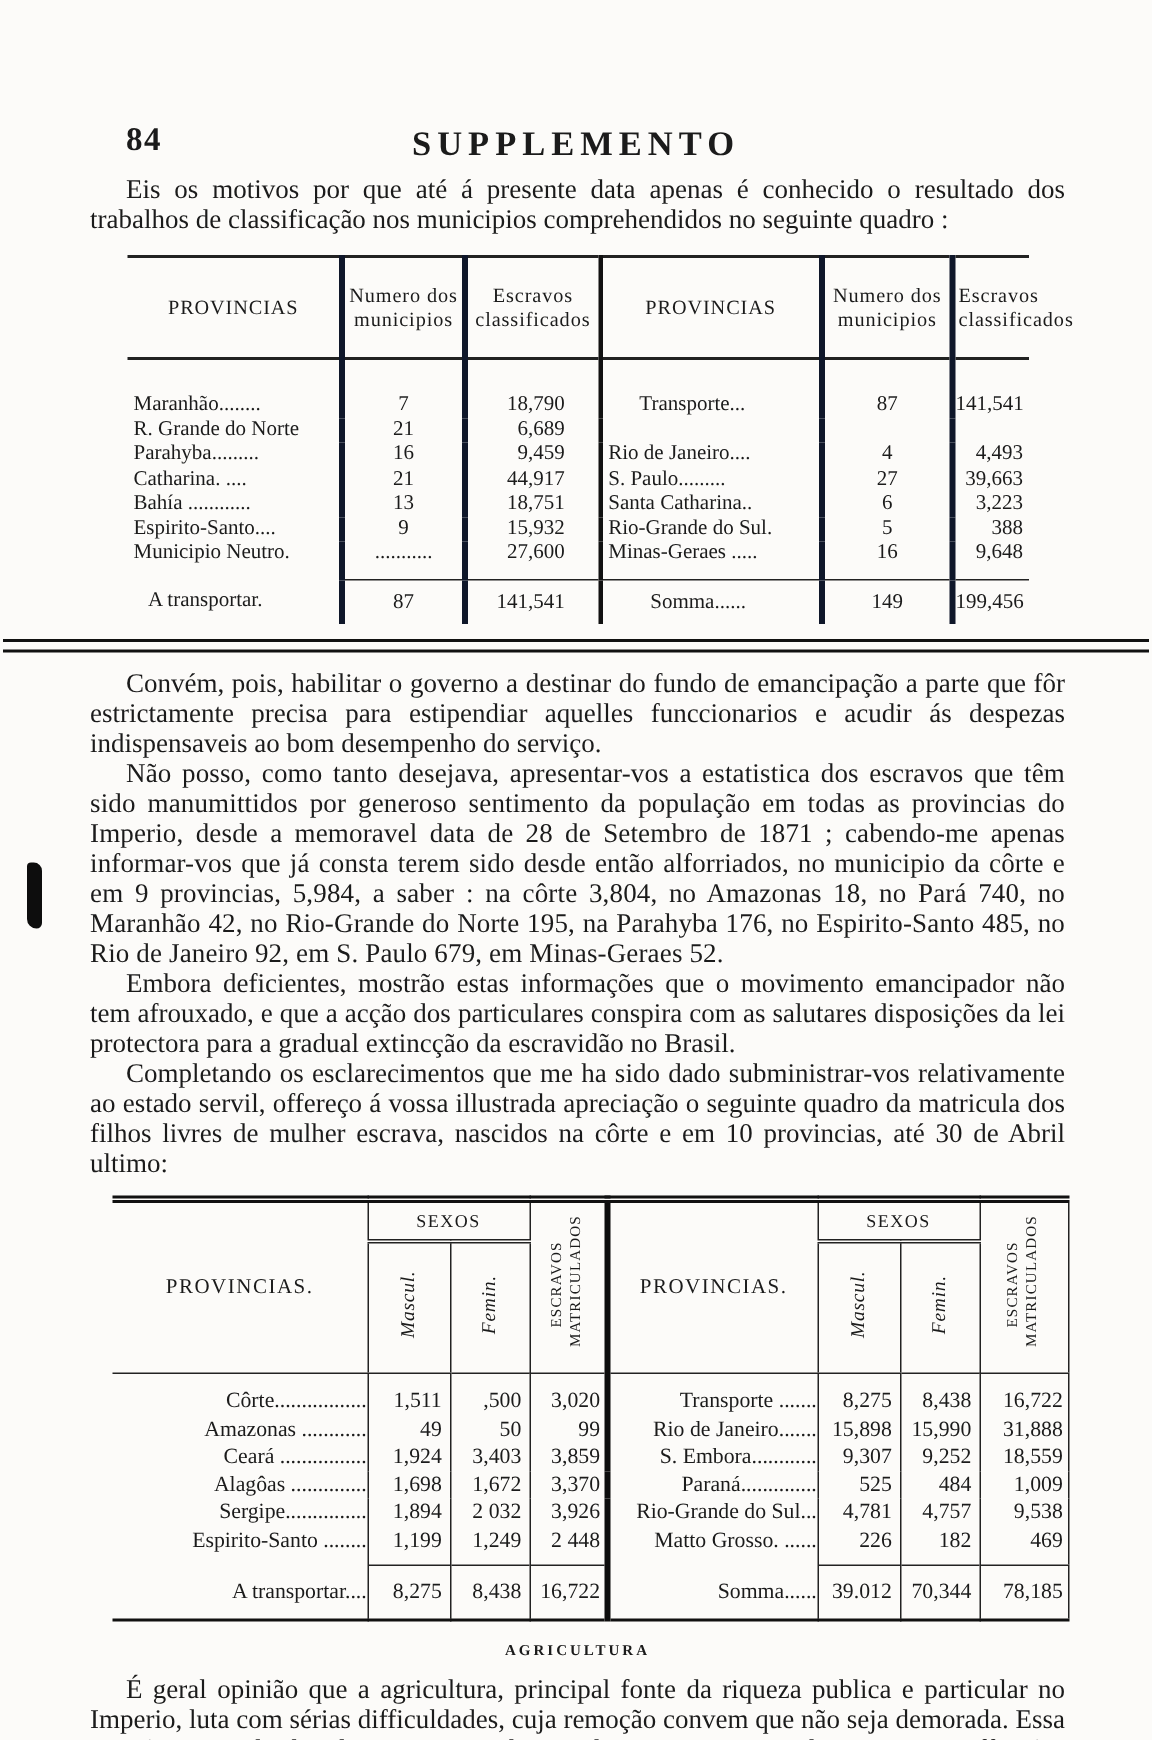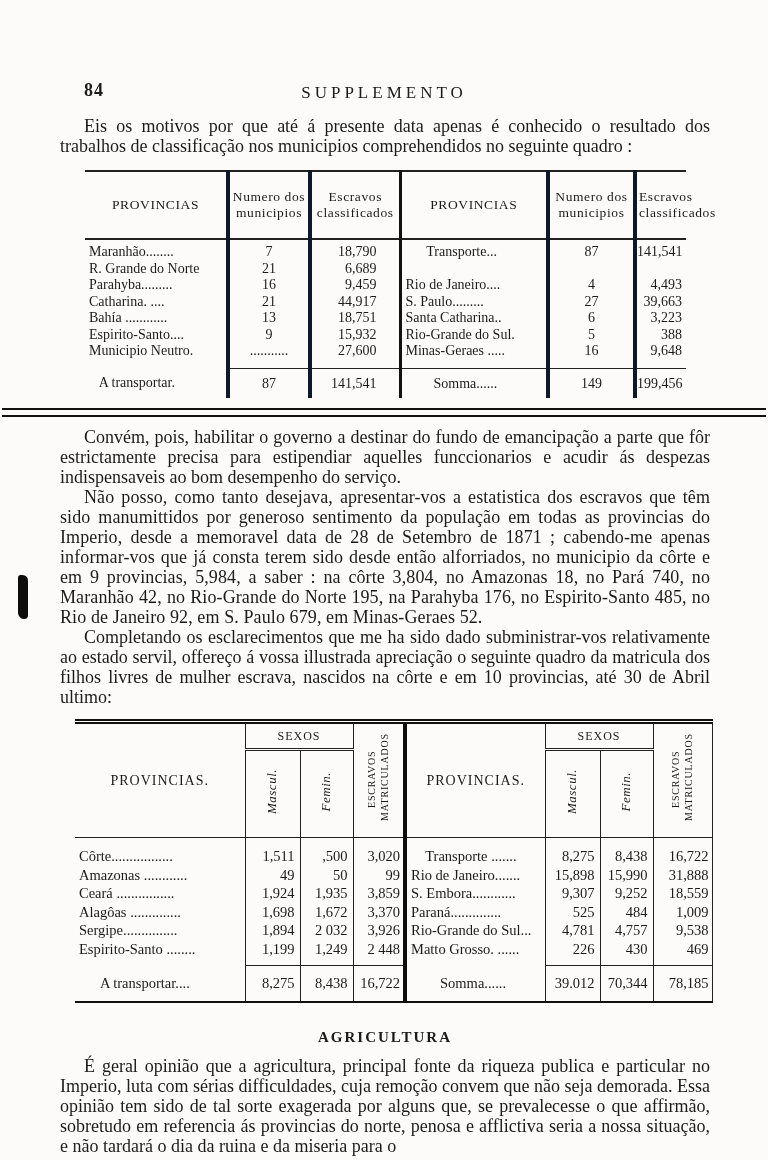--- a/index.html
+++ b/index.html
@@ -13,25 +13,25 @@
     -webkit-font-smoothing:antialiased;
   }
   .page{position:absolute;inset:0;}
   .ink-blob{
     position:absolute;left:18px;top:575px;width:10px;height:44px;
     background:#0d0d0d;border-radius:3px 6px 4px 7px;
   }
   .masthead{position:relative;height:36px;margin-top:80px;}
   .pagenum{
     position:absolute;left:84px;top:0;
-    font-size:18px;font-weight:bold;letter-spacing:1px;
+    font-size:22px;font-weight:bold;letter-spacing:1px;
   }
   .title{
     margin:4px;text-align:center;
-    font-size:17px;font-weight:normal;letter-spacing:4px;
+    font-size:23px;font-weight:bold;letter-spacing:4px;
     padding-top:3px;
   }
   .content{padding:0 58px 0 60px;}
   p.para{
     margin:0;text-align:justify;
     font-size:18px;line-height:20px;
     text-indent:24px;
   }
   p.para.tight{letter-spacing:0.1px;}
 
@@ -43,21 +43,21 @@
     font-size:14px;
   }
   .t1 th{
     font-weight:normal;font-size:13.5px;line-height:16px;
     letter-spacing:0.6px;text-align:center;vertical-align:middle;
     padding:17px 2px;border-bottom:2px solid #222;
   }
   .t1 col.c0{width:143px}.t1 col.c1{width:82px}.t1 col.c2{width:90px}
   .t1 col.c3{width:148px}.t1 col.c4{width:87px}.t1 col.c5{width:51px}
   .t1 td{padding:0;line-height:16.5px;vertical-align:top;}
-  .t1 tbody tr:first-child td{padding-top:4px;}
+  .t1 tbody tr:first-child td{padding-top:22px;}
   .t1 tbody tr:last-child td{padding-bottom:8px;}
   .t1 td:nth-child(1),.t1 td:nth-child(4){text-align:left;white-space:pre;padding-left:4px;}
   .t1 td:nth-child(2),.t1 td:nth-child(5){text-align:center;}
   .t1 td:nth-child(3){text-align:right;padding-right:22px;}
   .t1 td:nth-child(6){text-align:right;padding-right:4px;}
   .t1 th:nth-child(n+2),.t1 td:nth-child(n+2){border-left:4px solid #0f172a;}
   .t1 th:nth-child(4),.t1 td:nth-child(4){border-left:3px solid #111;}
   .t1 tfoot td{border-top:1px solid #222;padding-top:7px;padding-bottom:6px;}
   .t1 tfoot td:first-child{border-top:none;}
   .full-rule{
@@ -97,30 +97,30 @@
     font-size:10px;letter-spacing:0.8px;line-height:1.25;
   }
   .t2 .vtext.it{
     font-style:italic;font-size:13px;letter-spacing:0.5px;max-height:80px;
   }
   .t2 td{padding:0;line-height:18.5px;vertical-align:top;border-left:1px solid #222;}
   .t2 td:nth-child(1){border-left:none;}
   .t2 td:nth-child(5),.t2 tfoot td:nth-child(5){border-left:4px solid #0d0d0d;}
   .t2 tbody tr:first-child td{padding-top:9px;}
   .t2 tbody tr:last-child td{padding-bottom:7px;}
-  .t2 td:nth-child(1),.t2 td:nth-child(5){text-align:left;white-space:pre;padding-left:4px;}
+  .t2 td:nth-child(1),.t2 td:nth-child(5){text-align:right;white-space:pre;padding-left:4px;}
   .t2 td:nth-child(2),.t2 td:nth-child(3),.t2 td:nth-child(6),.t2 td:nth-child(7)
     {text-align:right;padding-right:5px;}
   .t2 td:nth-child(4),.t2 td:nth-child(8){text-align:right;padding-right:3px;}
   .t2 tfoot td{padding-top:8px;padding-bottom:8px;border-top:1px solid #222;}
   .t2 tfoot td:nth-child(1),.t2 tfoot td:nth-child(5){border-top:none;}
 
   .section-head{
-    margin:26px 0 10px 0;text-align:center;
-    font-size:15px;font-weight:bold;letter-spacing:2px;
+    margin:14px 0 10px 0;text-align:center;
+    font-size:10px;font-weight:bold;letter-spacing:2px;
   }
   .gap-s{height:10px}
 </style>
 </head>
 <body>
 
 <div class="page">
 
   <div class="ink-blob"></div>
 
@@ -222,20 +222,21 @@
       </tfoot>
     </table>
   </div>
 
   <div class="full-rule"></div>
 
   <div class="content">
     <div class="gap-s"></div>
     <p class="para">Convém, pois, habilitar o governo a destinar do fundo de emancipação a parte que fôr estrictamente precisa para estipendiar aquelles funccionarios e acudir ás despezas indispensaveis ao bom desempenho do serviço.</p>
     <p class="para tight">Não posso, como tanto desejava, apresentar-vos a estatistica dos escravos que têm sido manumittidos por generoso sentimento da população em todas as provincias do Imperio, desde a memoravel data de 28 de Setembro de 1871 ;  cabendo-me apenas informar-vos que já consta terem sido desde então alforriados, no municipio da côrte e em 9 provincias, 5,984, a saber :  na côrte 3,804, no Amazonas 18, no Pará 740, no Maranhão 42, no Rio-Grande do Norte 195, na Parahyba 176, no Espirito-Santo 485, no Rio de Janeiro 92, em S. Paulo 679, em Minas-Geraes 52.</p>
+    <p class="para">Embora deficientes, mostrão estas informações que o movimento emancipador não tem afrouxado, e que a acção dos particulares conspira com as salutares disposições da lei protectora para a gradual extincção da escravidão no Brasil.</p>
     <p class="para">Completando os esclarecimentos que me ha sido dado subministrar-vos relativamente ao estado servil, offereço á vossa illustrada apreciação o seguinte quadro da matricula dos filhos livres de mulher escrava, nascidos na côrte e em 10 provincias, até 30 de Abril ultimo:</p>
 
     <table class="t2">
       <colgroup>
         <col class="p0">
           <col class="m0">
           <col class="f0">
           <col class="e0">
         <col class="p1">
           <col class="m1">
@@ -287,21 +288,21 @@
           <td>50</td>
           <td>99</td>
           <td>Rio de Janeiro.......</td>
           <td>15,898</td>
           <td>15,990</td>
           <td>31,888</td>
         </tr>
         <tr>
           <td>Ceará ................</td>
           <td>1,924</td>
-          <td>1,935</td>
+          <td>3,403</td>
           <td>3,859</td>
           <td>S. Embora............</td>
           <td>9,307</td>
           <td>9,252</td>
           <td>18,559</td>
         </tr>
         <tr>
           <td>Alagôas ..............</td>
           <td>1,698</td>
           <td>1,672</td>
@@ -321,21 +322,21 @@
           <td>4,757</td>
           <td>9,538</td>
         </tr>
         <tr>
           <td>Espirito-Santo ........</td>
           <td>1,199</td>
           <td>1,249</td>
           <td>2 448</td>
           <td>Matto Grosso. ......</td>
           <td>226</td>
-          <td>430</td>
+          <td>182</td>
           <td>469</td>
         </tr>
       </tbody>
       <tfoot>
         <tr>
           <td>      A transportar....</td>
           <td>8,275</td>
           <td>8,438</td>
           <td>16,722</td>
           <td>        Somma......</td>

